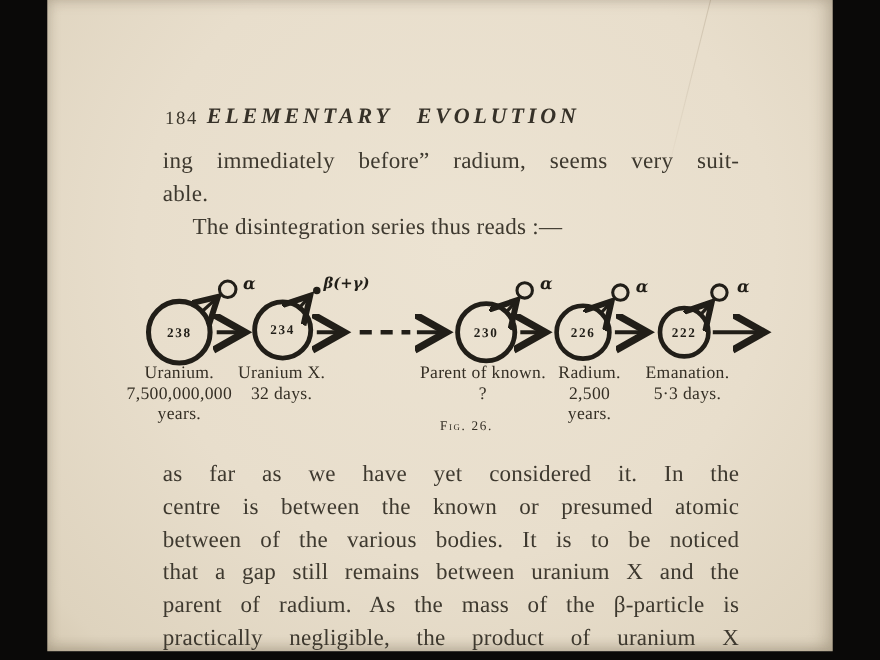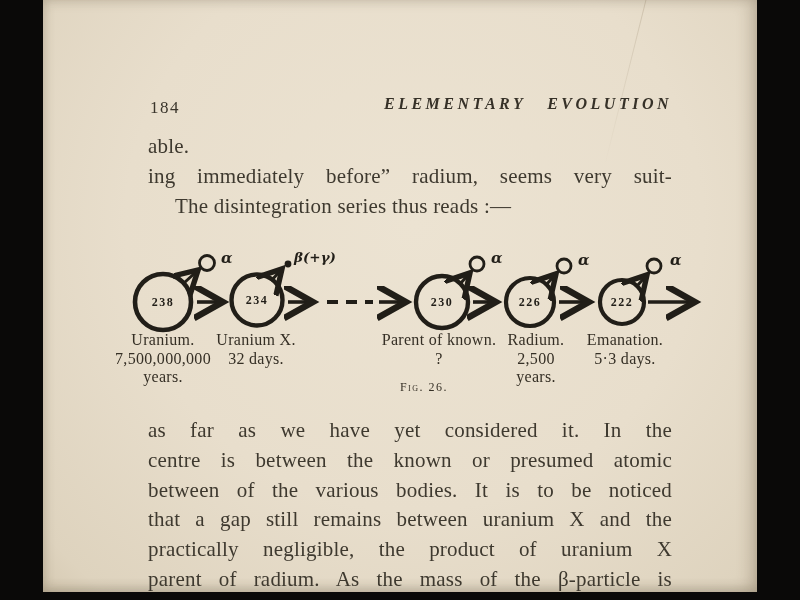--- a/index.html
+++ b/index.html
@@ -29,22 +29,22 @@
   
   .pagehead{
     position:absolute;left:105px;top:95px;width:524px;height:26px;
   }
   .pagenum{
     position:absolute;left:2px;top:3px;
     font-size:17px;letter-spacing:1.5px;color:#3a352b;
   }
   .runtitle{
     position:absolute;left:16px;right:0;top:0;
-    text-align:right;padding-left:24px;
-    font-style:italic;font-size:16px;font-weight:600;
+    text-align:left;padding-left:24px;
+    font-style:italic;font-size:20px;font-weight:600;
     letter-spacing:3.5px;word-spacing:14px;color:#363128;
   }
   
   .para{
     position:absolute;left:105px;width:524px;
     font-size:21px;line-height:30px;color:#3e392f;
     letter-spacing:.2px;
   }
   .para1{top:131px;}
   .para2{top:416px;line-height:29.8px;}
@@ -80,22 +80,22 @@
 <div class="stage">
   <div class="book-page">
     <div class="crease"></div>
 
     <div class="pagehead">
       <span class="pagenum">184</span>
       <span class="runtitle">ELEMENTARY EVOLUTION</span>
     </div>
 
     <div class="para para1">
+      <div class="tline just">ing immediately before” radium, seems very suit-</div>
       <div class="tline">able.</div>
-      <div class="tline just">ing immediately before” radium, seems very suit-</div>
       <div class="tline indent">The disintegration series thus reads :—</div>
     </div>
 
     <svg class="fig-svg" width="714" height="100" viewBox="0 0 714 100">
       <defs>
         <marker id="ah" markerWidth="14" markerHeight="12" refX="7.5" refY="4.5" orient="auto">
           <path d="M0,0 L8,4.5 L0,9" fill="none" stroke="#211e18" stroke-width="1.8"></path>
         </marker>
       </defs>
 
@@ -170,17 +170,17 @@
       <div>5·3 days.</div>
     </div>
 
     <div class="figcap">Fig. 26.</div>
 
     <div class="para para2">
       <div class="tline just">as far as we have yet considered it.  In the</div>
       <div class="tline just">centre is between the known or presumed atomic</div>
       <div class="tline just">between of the various bodies.  It is to be noticed</div>
       <div class="tline just">that a gap still remains between uranium X and the</div>
+      <div class="tline just">parent of radium.  As the mass of the β-particle is</div>
       <div class="tline just">practically negligible, the product of uranium X</div>
-      <div class="tline just">parent of radium.  As the mass of the β-particle is</div>
     </div>
   </div>
 </div>
 
 </body></html>

